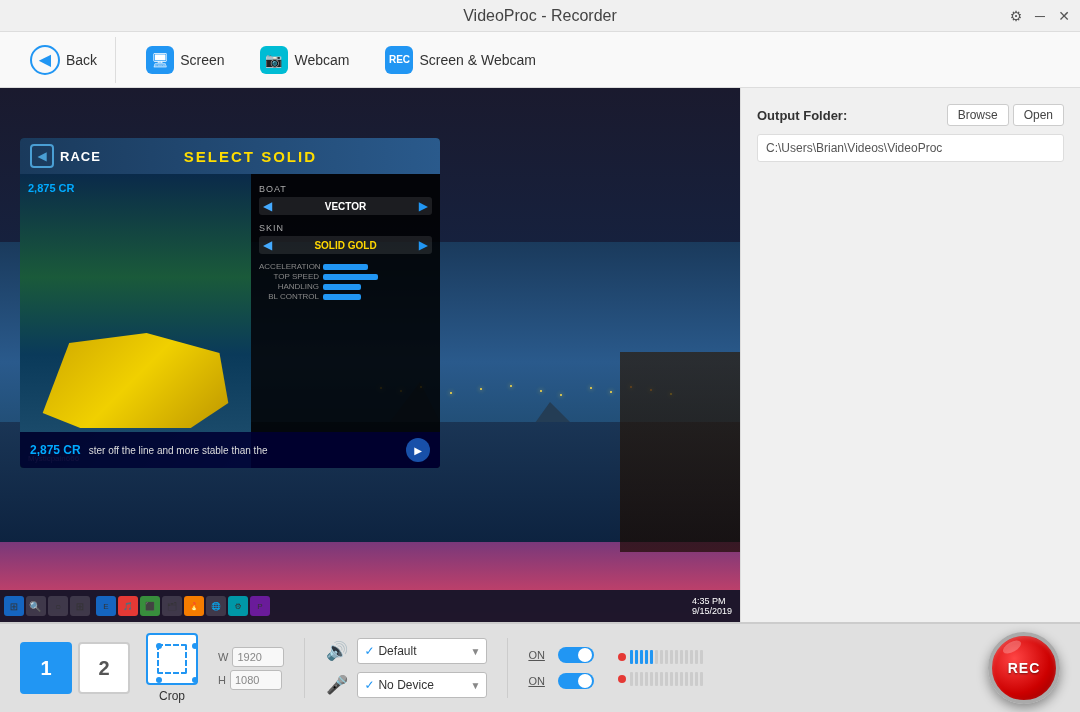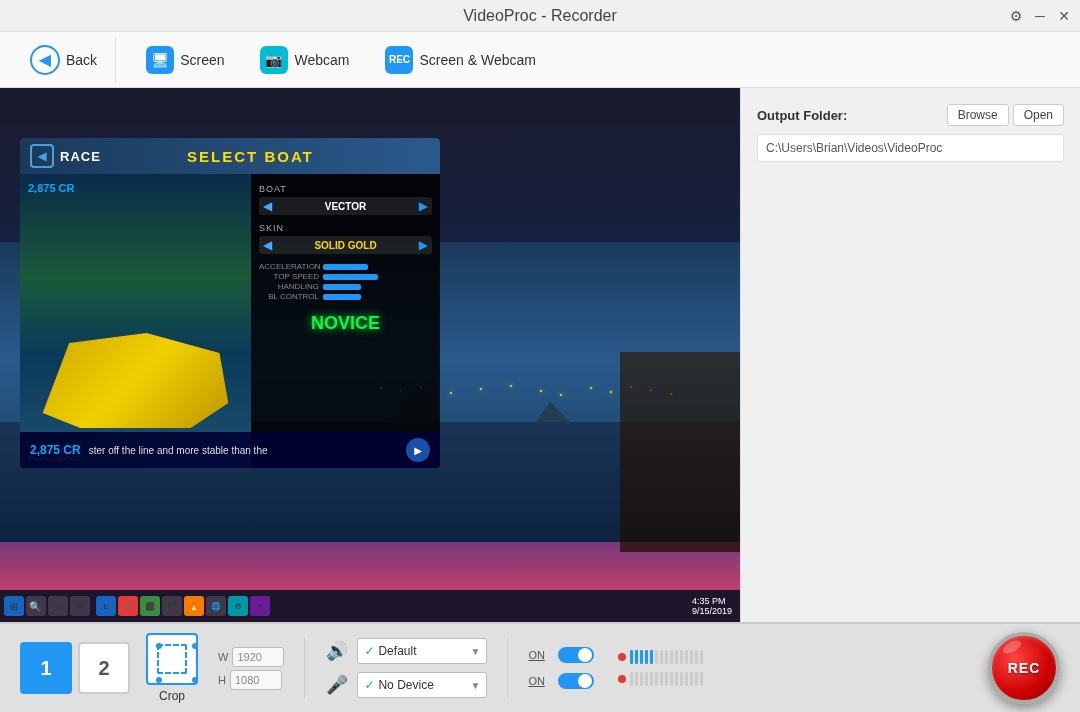--- a/index.html
+++ b/index.html
@@ -729,21 +729,21 @@
       </div>
 
       <div style="position:absolute;bottom:70px;right:0;width:120px;height:200px;background:linear-gradient(180deg,#2a1a0a,#1a0a00);opacity:0.7;"></div>
 
       <div class="game-overlay">
         <div class="game-header">
           <div style="display:flex;align-items:center;gap:6px;">
             <div class="game-back-btn">◀</div>
             <span class="game-title-left">RACE</span>
           </div>
-          <span class="game-title-right">SELECT BOAT</span>
+          <span class="game-title-right">SELECT SOLID</span>
           <div style="width:30px;"></div>
         </div>
         <div class="game-content">
           <div class="game-boat-image">
             <div style="position:absolute;top:0;left:0;right:0;bottom:36px;background:linear-gradient(180deg,#0a2a4a 0%,#1a5a3a 40%,#0a3a5a 70%,#1a4a6a 100%);"></div>
             <div class="boat-visual" style="position:absolute;bottom:40px;left:5px;right:5px;height:100px;background:linear-gradient(135deg,#c8a000,#f0d000,#b89000);clip-path:polygon(8% 85%,20% 15%,55% 5%,88% 25%,92% 75%,75% 100%,25% 100%);"></div>
 
             <div style="position:absolute;bottom:5px;left:8px;color:#aaa;font-size:8px;">
               <span>Mysticpain666</span>
             </div>
@@ -777,21 +777,20 @@
               </div>
               <div class="stat-bar-row">
                 <span class="stat-bar-label">HANDLING</span>
                 <div class="stat-bar-fill" style="width:38px;"></div>
               </div>
               <div class="stat-bar-row">
                 <span class="stat-bar-label">BL CONTROL</span>
                 <div class="stat-bar-fill" style="width:38px;"></div>
               </div>
             </div>
-            <div class="novice-badge">NOVICE</div>
           </div>
         </div>
 
         <div class="game-bottom-bar">
           <span class="credits-value">2,875 CR</span>
           <span class="game-desc">ster off the line and more stable than the</span>
           <div class="play-btn">▶</div>
         </div>
       </div>
 

